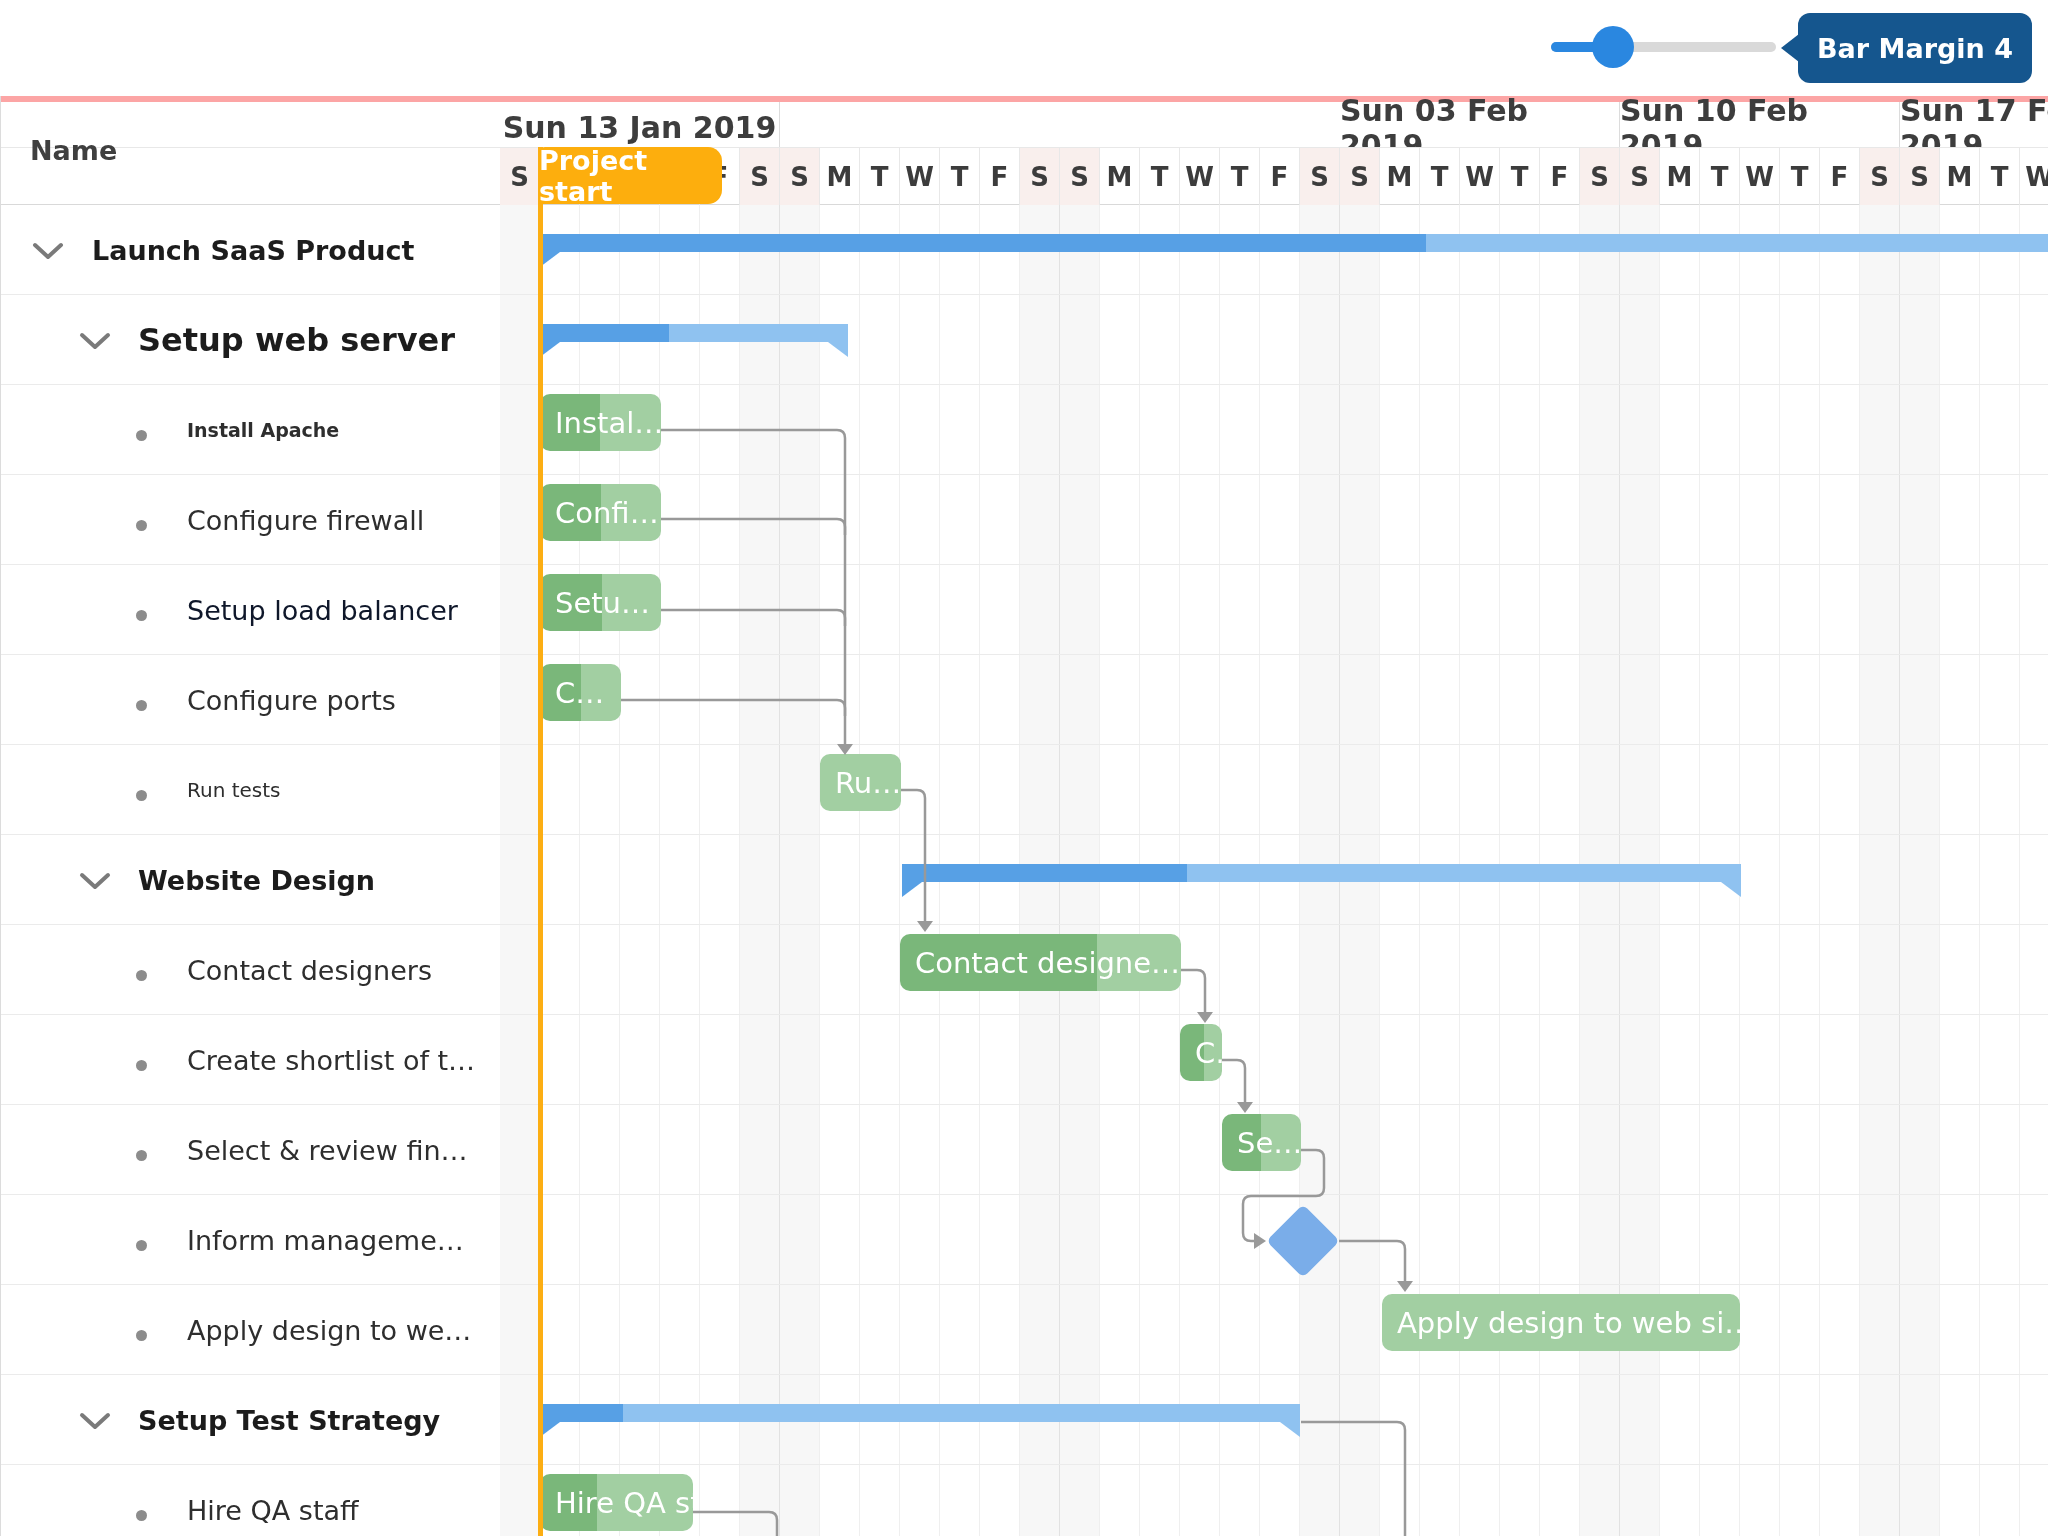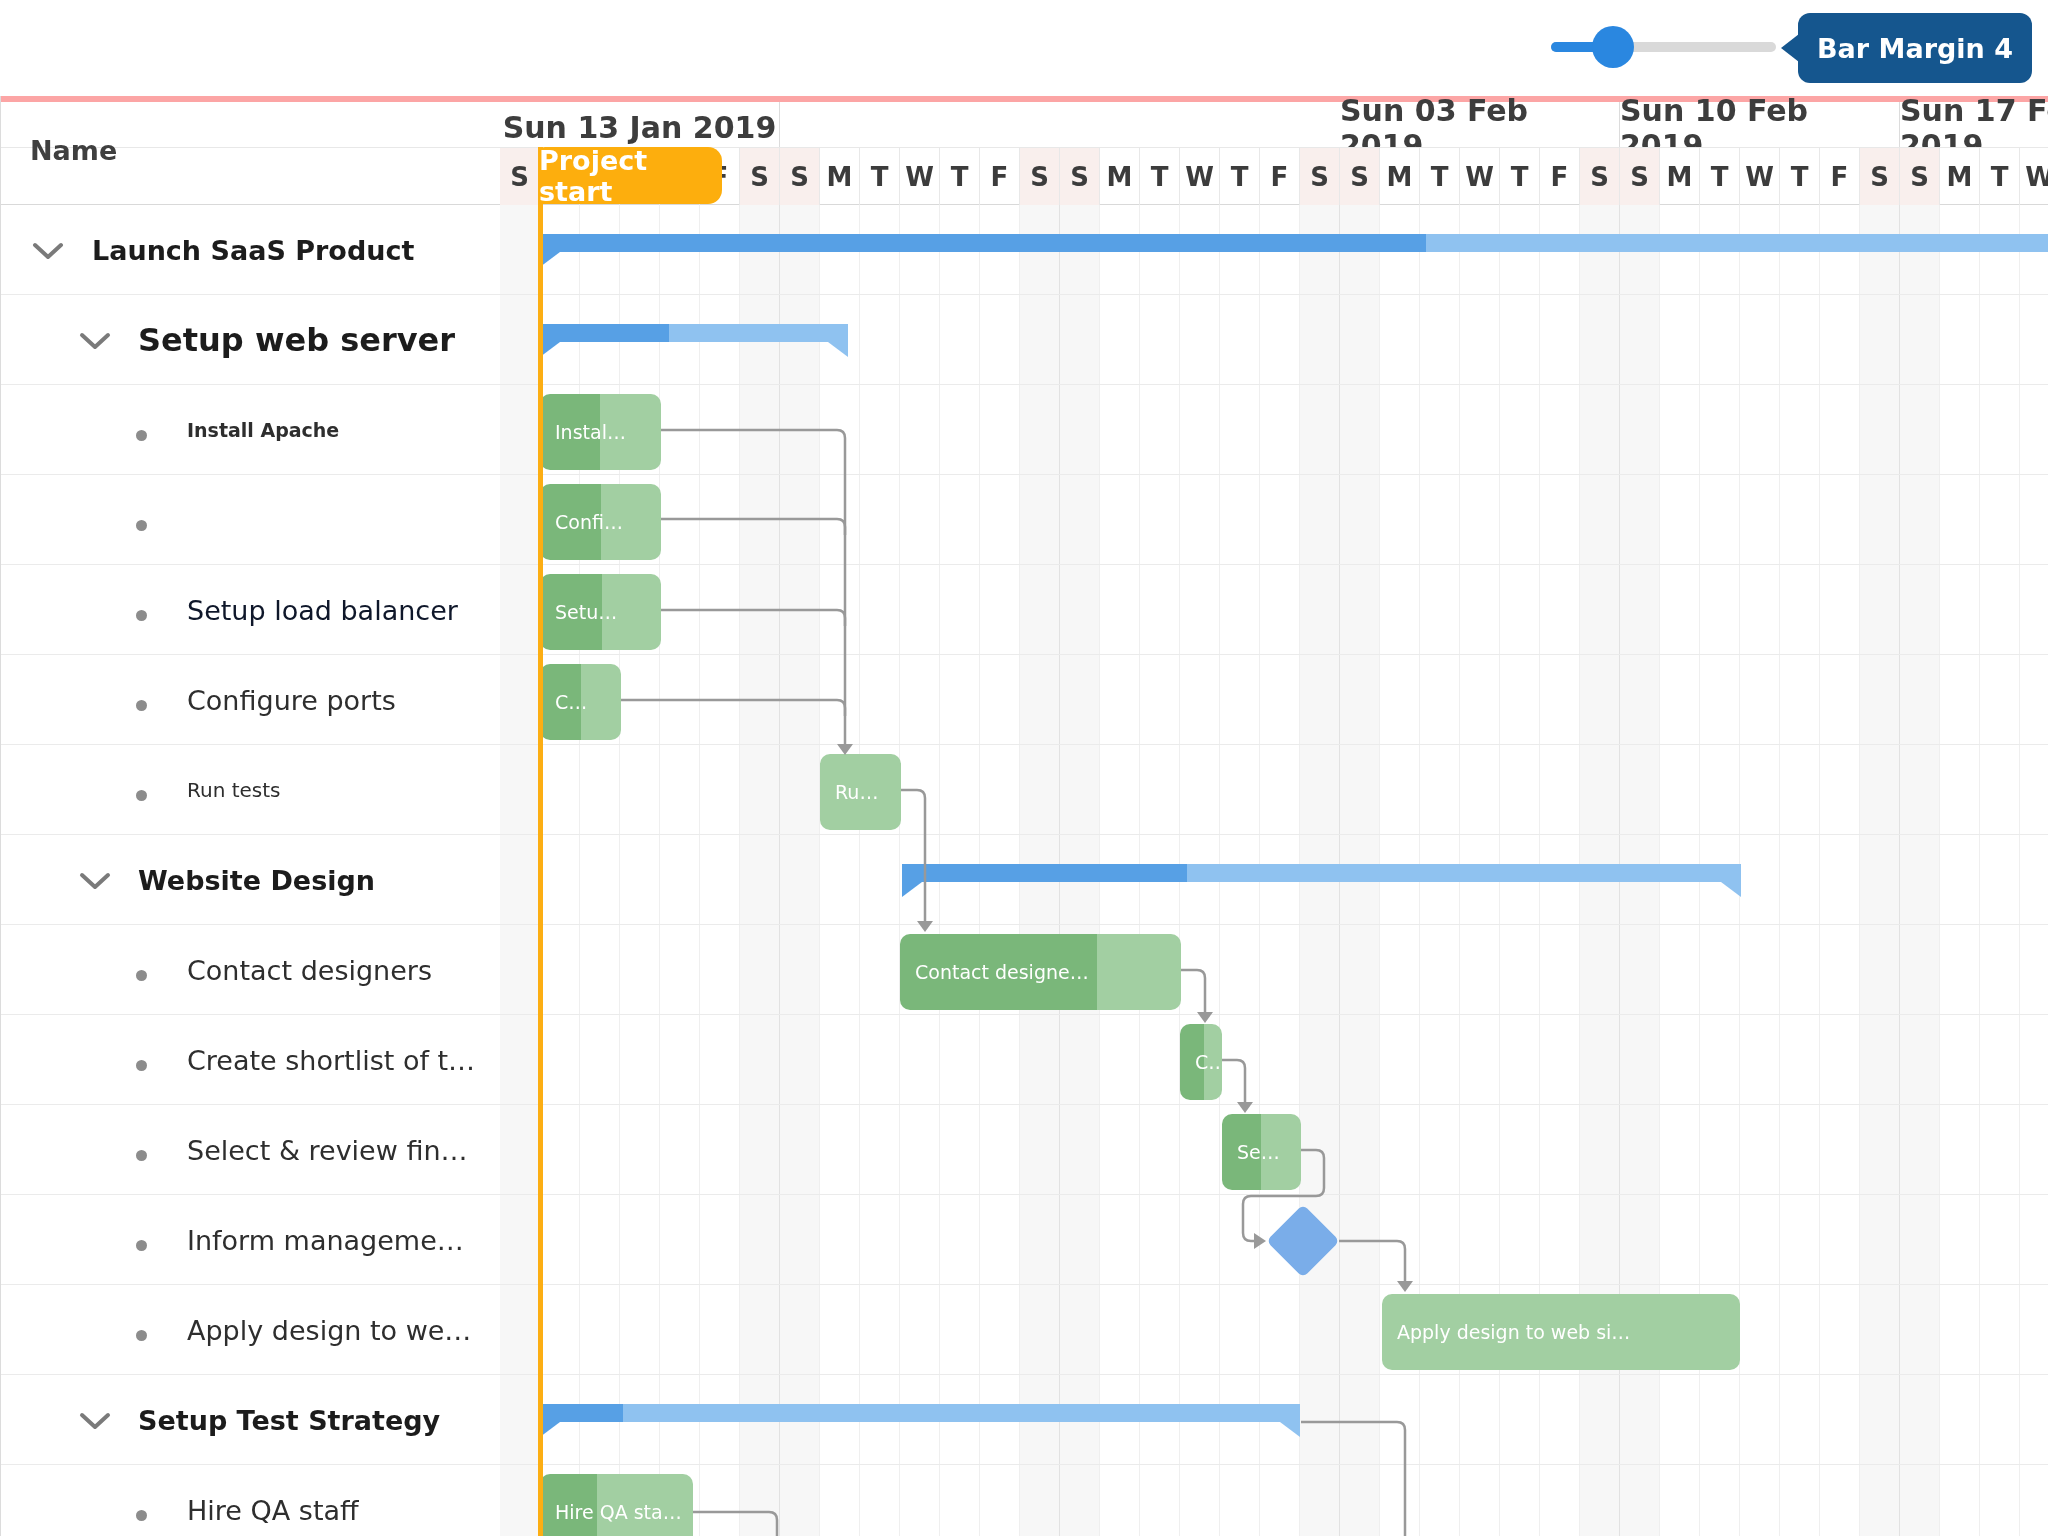--- a/index.html
+++ b/index.html
@@ -19,22 +19,22 @@
   
   .name-header{position:absolute;left:30px;top:96px;height:109px;display:flex;align-items:center;
                font-size:27px;font-weight:600;color:#3f3f3f;}
   .name-row{position:absolute;left:0;width:500px;height:90px;}
   .name-label{position:absolute;top:0;height:90px;display:flex;align-items:center;white-space:nowrap;overflow:hidden;}
   .chev{position:absolute;top:35px;}
   .bullet{position:absolute;width:11px;height:11px;border-radius:50%;top:45px;}
   
   .pbar{position:absolute;height:18px;}
   .fang{position:absolute;width:0;height:0;}
-  .tbar{position:absolute;height:76px;border-radius:10px;overflow:hidden;color:#fff;
-        font-size:19px;display:flex;align-items:center;white-space:nowrap;}
+  .tbar{position:absolute;height:57px;border-radius:10px;overflow:hidden;color:#fff;
+        font-size:29px;display:flex;align-items:center;white-space:nowrap;}
   .tbar span{padding-left:15px;overflow:hidden;}
   .milestone{position:absolute;width:52px;height:52px;border-radius:6px;transform:rotate(45deg);}
   #deps{position:absolute;left:0;top:0;pointer-events:none;}
   .proj-line{position:absolute;width:5px;}
   .proj-tag{position:absolute;border-radius:6px 14px 14px 0;color:#fff;font-size:27px;font-weight:600;
             display:flex;align-items:center;justify-content:center;}
   
   .slider-track{position:absolute;left:1551px;top:42px;width:225px;height:10px;border-radius:5px;background:var(--slider_track);}
   .slider-fill{position:absolute;left:0;top:0;height:10px;width:62px;border-radius:5px;background:var(--slider_blue);}
   .slider-thumb{position:absolute;left:1592px;top:26px;width:42px;height:42px;border-radius:50%;background:var(--slider_blue);}
@@ -168,20 +168,21 @@
             <polyline points="4,5 17,17 30,5" fill="none" stroke="#7a7a7a" stroke-width="4" stroke-linecap="round" stroke-linejoin="round"></polyline>
           </svg></span>
         <span class="name-label" style="left: 138px; font-size: 32px; font-weight: 600; color: rgb(28, 28, 28);">Setup web server</span>
       </div>
       <div class="name-row" style="top: 385px;">
         <span class="bullet" style="left: 136px; background: rgb(140, 140, 140);"></span>
         <span class="name-label" style="left: 187px; font-size: 19px; font-weight: 700; color: rgb(46, 46, 46);">Install Apache</span>
       </div>
       <div class="name-row" style="top: 475px;">
         <span class="bullet" style="left: 136px; background: rgb(140, 140, 140);"></span>
+        <span class="name-label" style="left: 187px; font-size: 27px; font-weight: 400; color: rgb(46, 46, 46);">Configure firewall</span>
       </div>
       <div class="name-row" style="top: 565px;">
         <span class="bullet" style="left: 136px; background: rgb(140, 140, 140);"></span>
         <span class="name-label" style="left: 187px; font-size: 27px; font-weight: 400; color: #0f172a;">Setup load balancer</span>
       </div>
       <div class="name-row" style="top: 655px;">
         <span class="bullet" style="left: 136px; background: rgb(140, 140, 140);"></span>
         <span class="name-label" style="left: 187px; font-size: 27px; font-weight: 400; color: rgb(46, 46, 46);">Configure ports</span>
       </div>
       <div class="name-row" style="top: 745px;">

